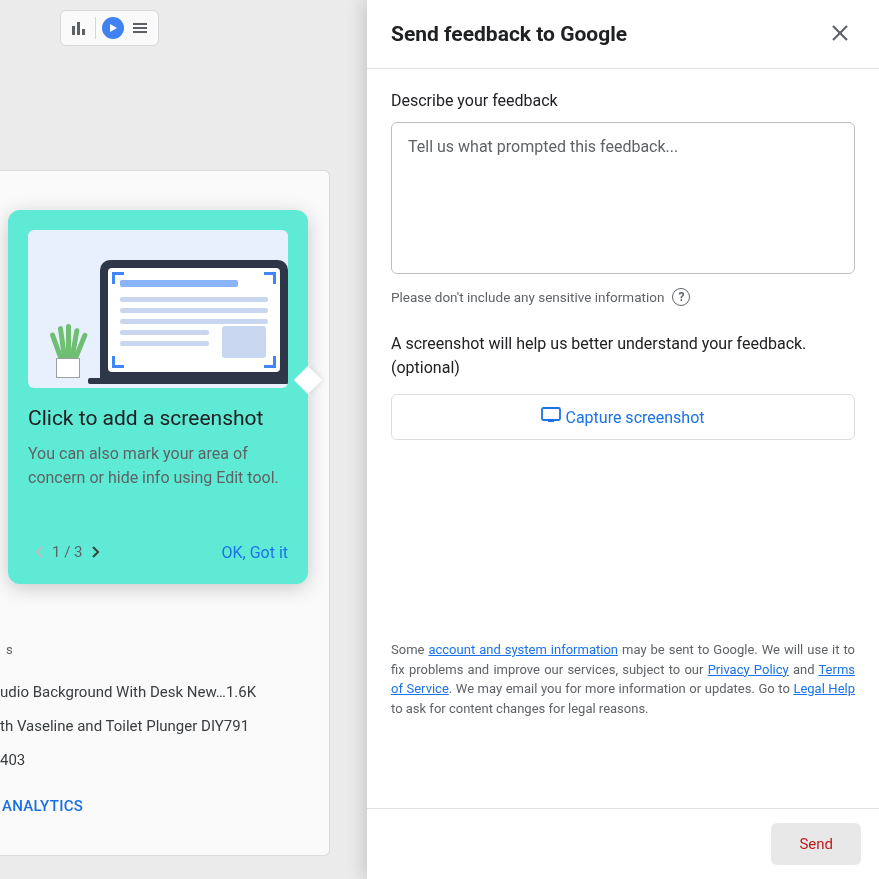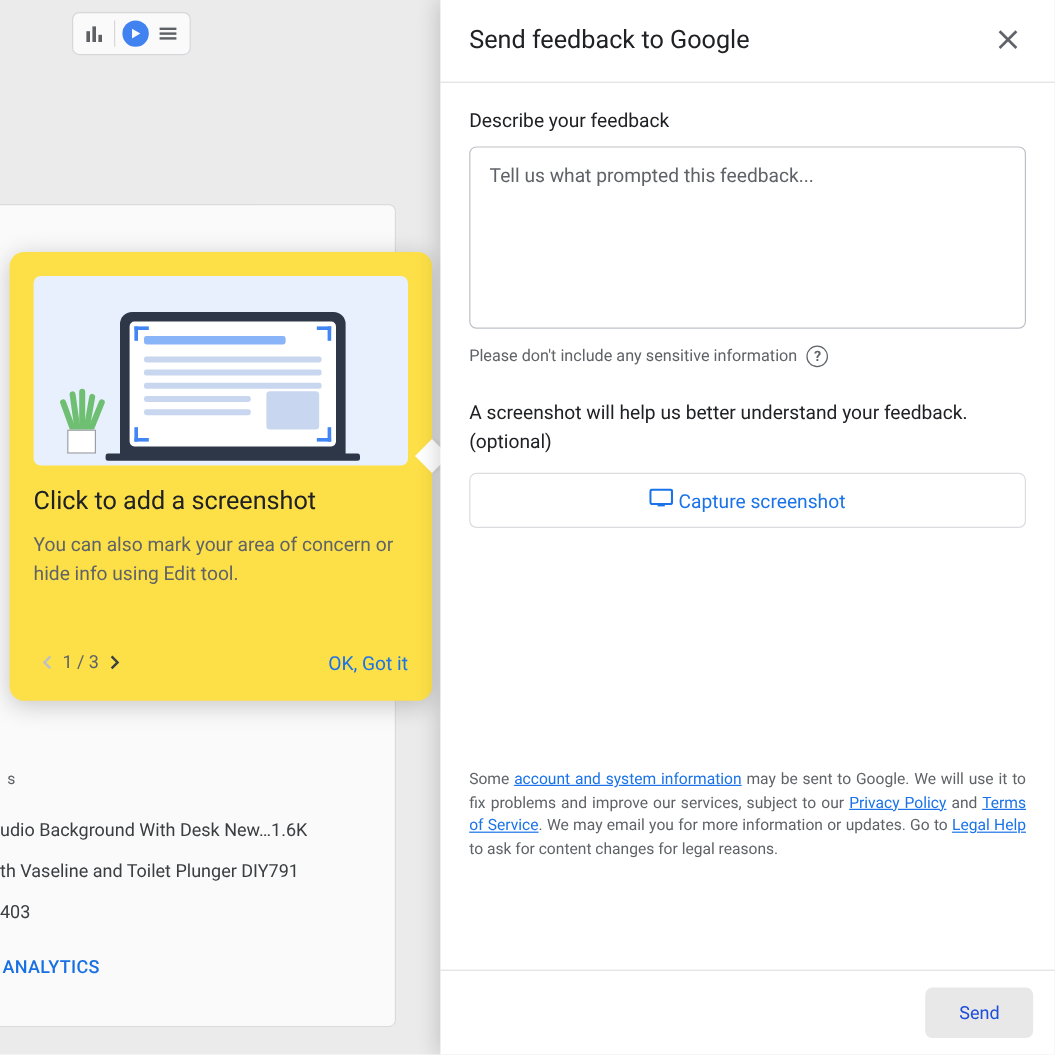--- a/index.html
+++ b/index.html
@@ -84,22 +84,22 @@
       font-weight: 500;
       font-size: 15px;
       letter-spacing: 0.3px;
       padding: 20px 0 0 2px;
     }
     
     .tooltip-card {
       position: absolute;
       top: 210px;
       left: 8px;
-      width: 352px;
-      background: #fde047;
+      width: 300px;
+      background: #5eead4;
       border-radius: 12px;
       box-shadow: 0 4px 20px rgba(0,0,0,0.2);
       padding: 20px;
     }
     .tooltip-card::after {
       content: '';
       position: absolute;
       right: -10px;
       top: 160px;
       width: 20px;
@@ -178,21 +178,21 @@
       display: flex;
       flex-direction: column;
     }
     .panel-header {
       display: flex;
       align-items: center;
       justify-content: space-between;
       padding: 20px 24px;
       border-bottom: 1px solid #e0e0e0;
     }
-    .panel-header h2 { font-size: 21px; font-weight: 400; color:#202124; }
+    .panel-header h2 { font-size: 21px; font-weight: 700; color:#202124; }
     .close-x { font-size: 24px; color:#5f6368; cursor:pointer; width:30px; text-align:center;}
     .panel-body {
       padding: 22px 24px 10px;
       flex: 1;
       overflow-y: auto;
       color:#3c4043;
     }
     .label { font-size: 16px; margin-bottom: 12px; color:#202124;}
     .textarea {
       width: 100%;
@@ -235,21 +235,21 @@
     }
     .legal a { color:#1a73e8; text-decoration: underline; }
     .panel-footer {
       border-top: 1px solid #e0e0e0;
       padding: 14px 18px;
       display:flex;
       justify-content:flex-end;
     }
     .send-btn {
       background:#e8e8e8;
-      color:#1d4ed8;
+      color:#b91c1c;
       border:none;
       padding: 12px 28px;
       border-radius: 6px;
       font-size: 15px;
       font-family: inherit;
       cursor: default;
     }
   </style>
 </head>
 <body>

